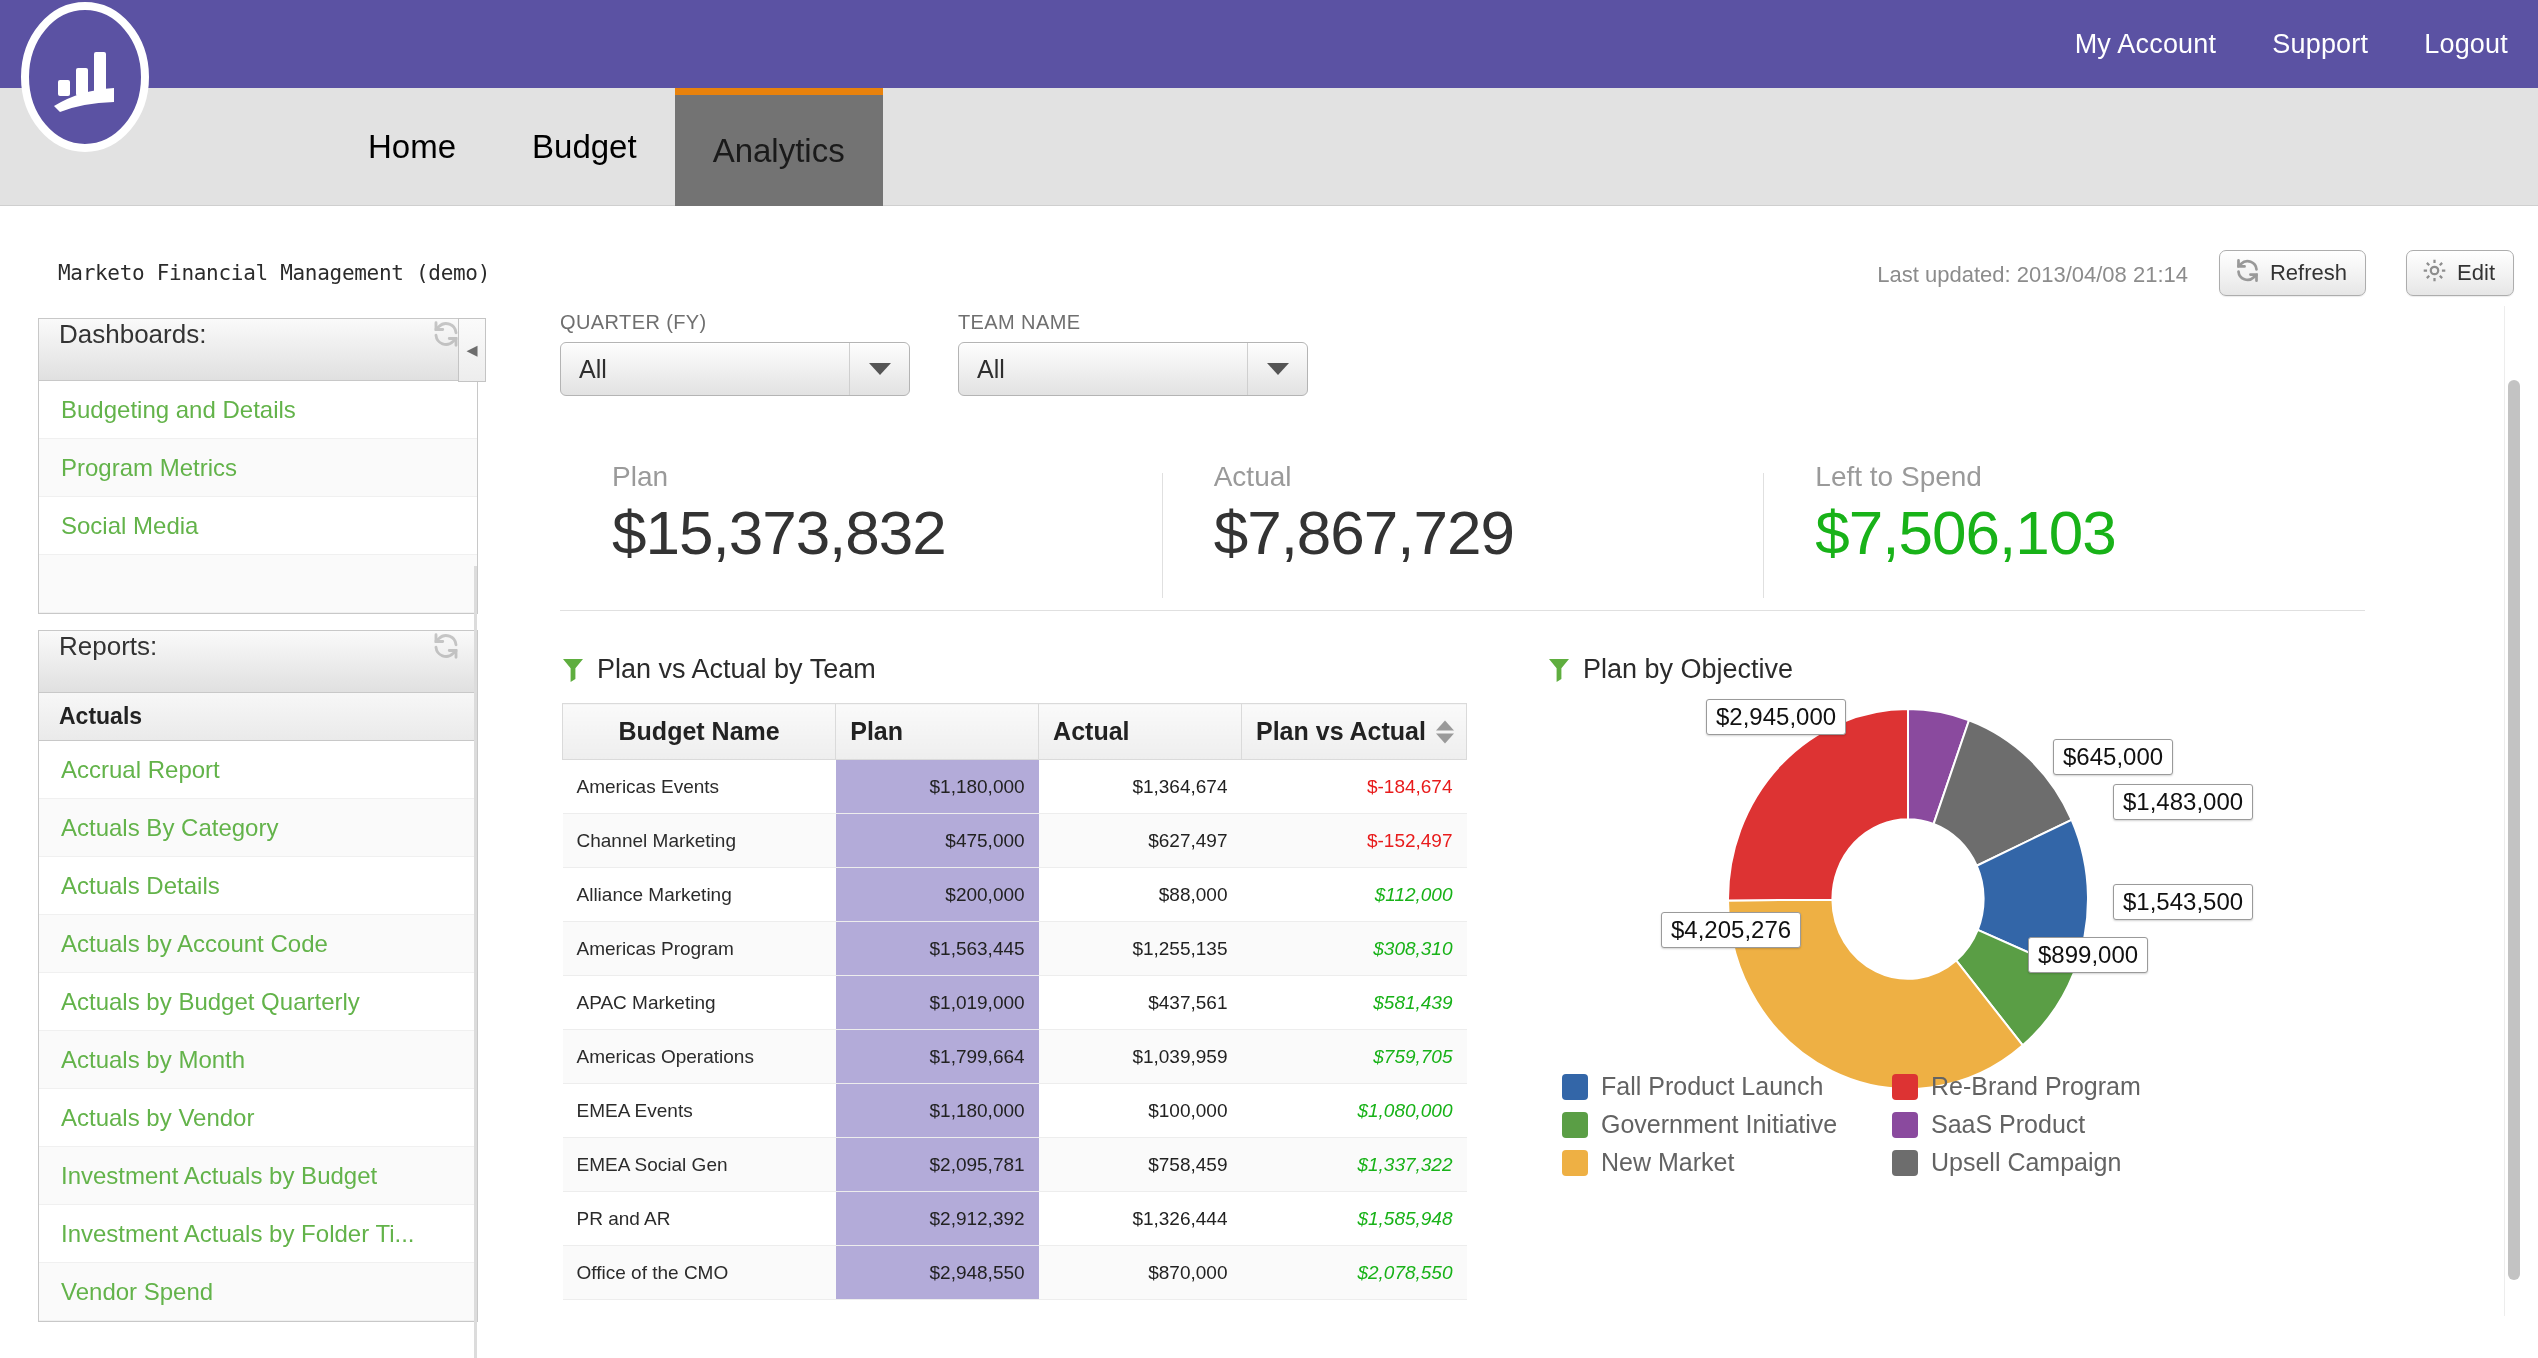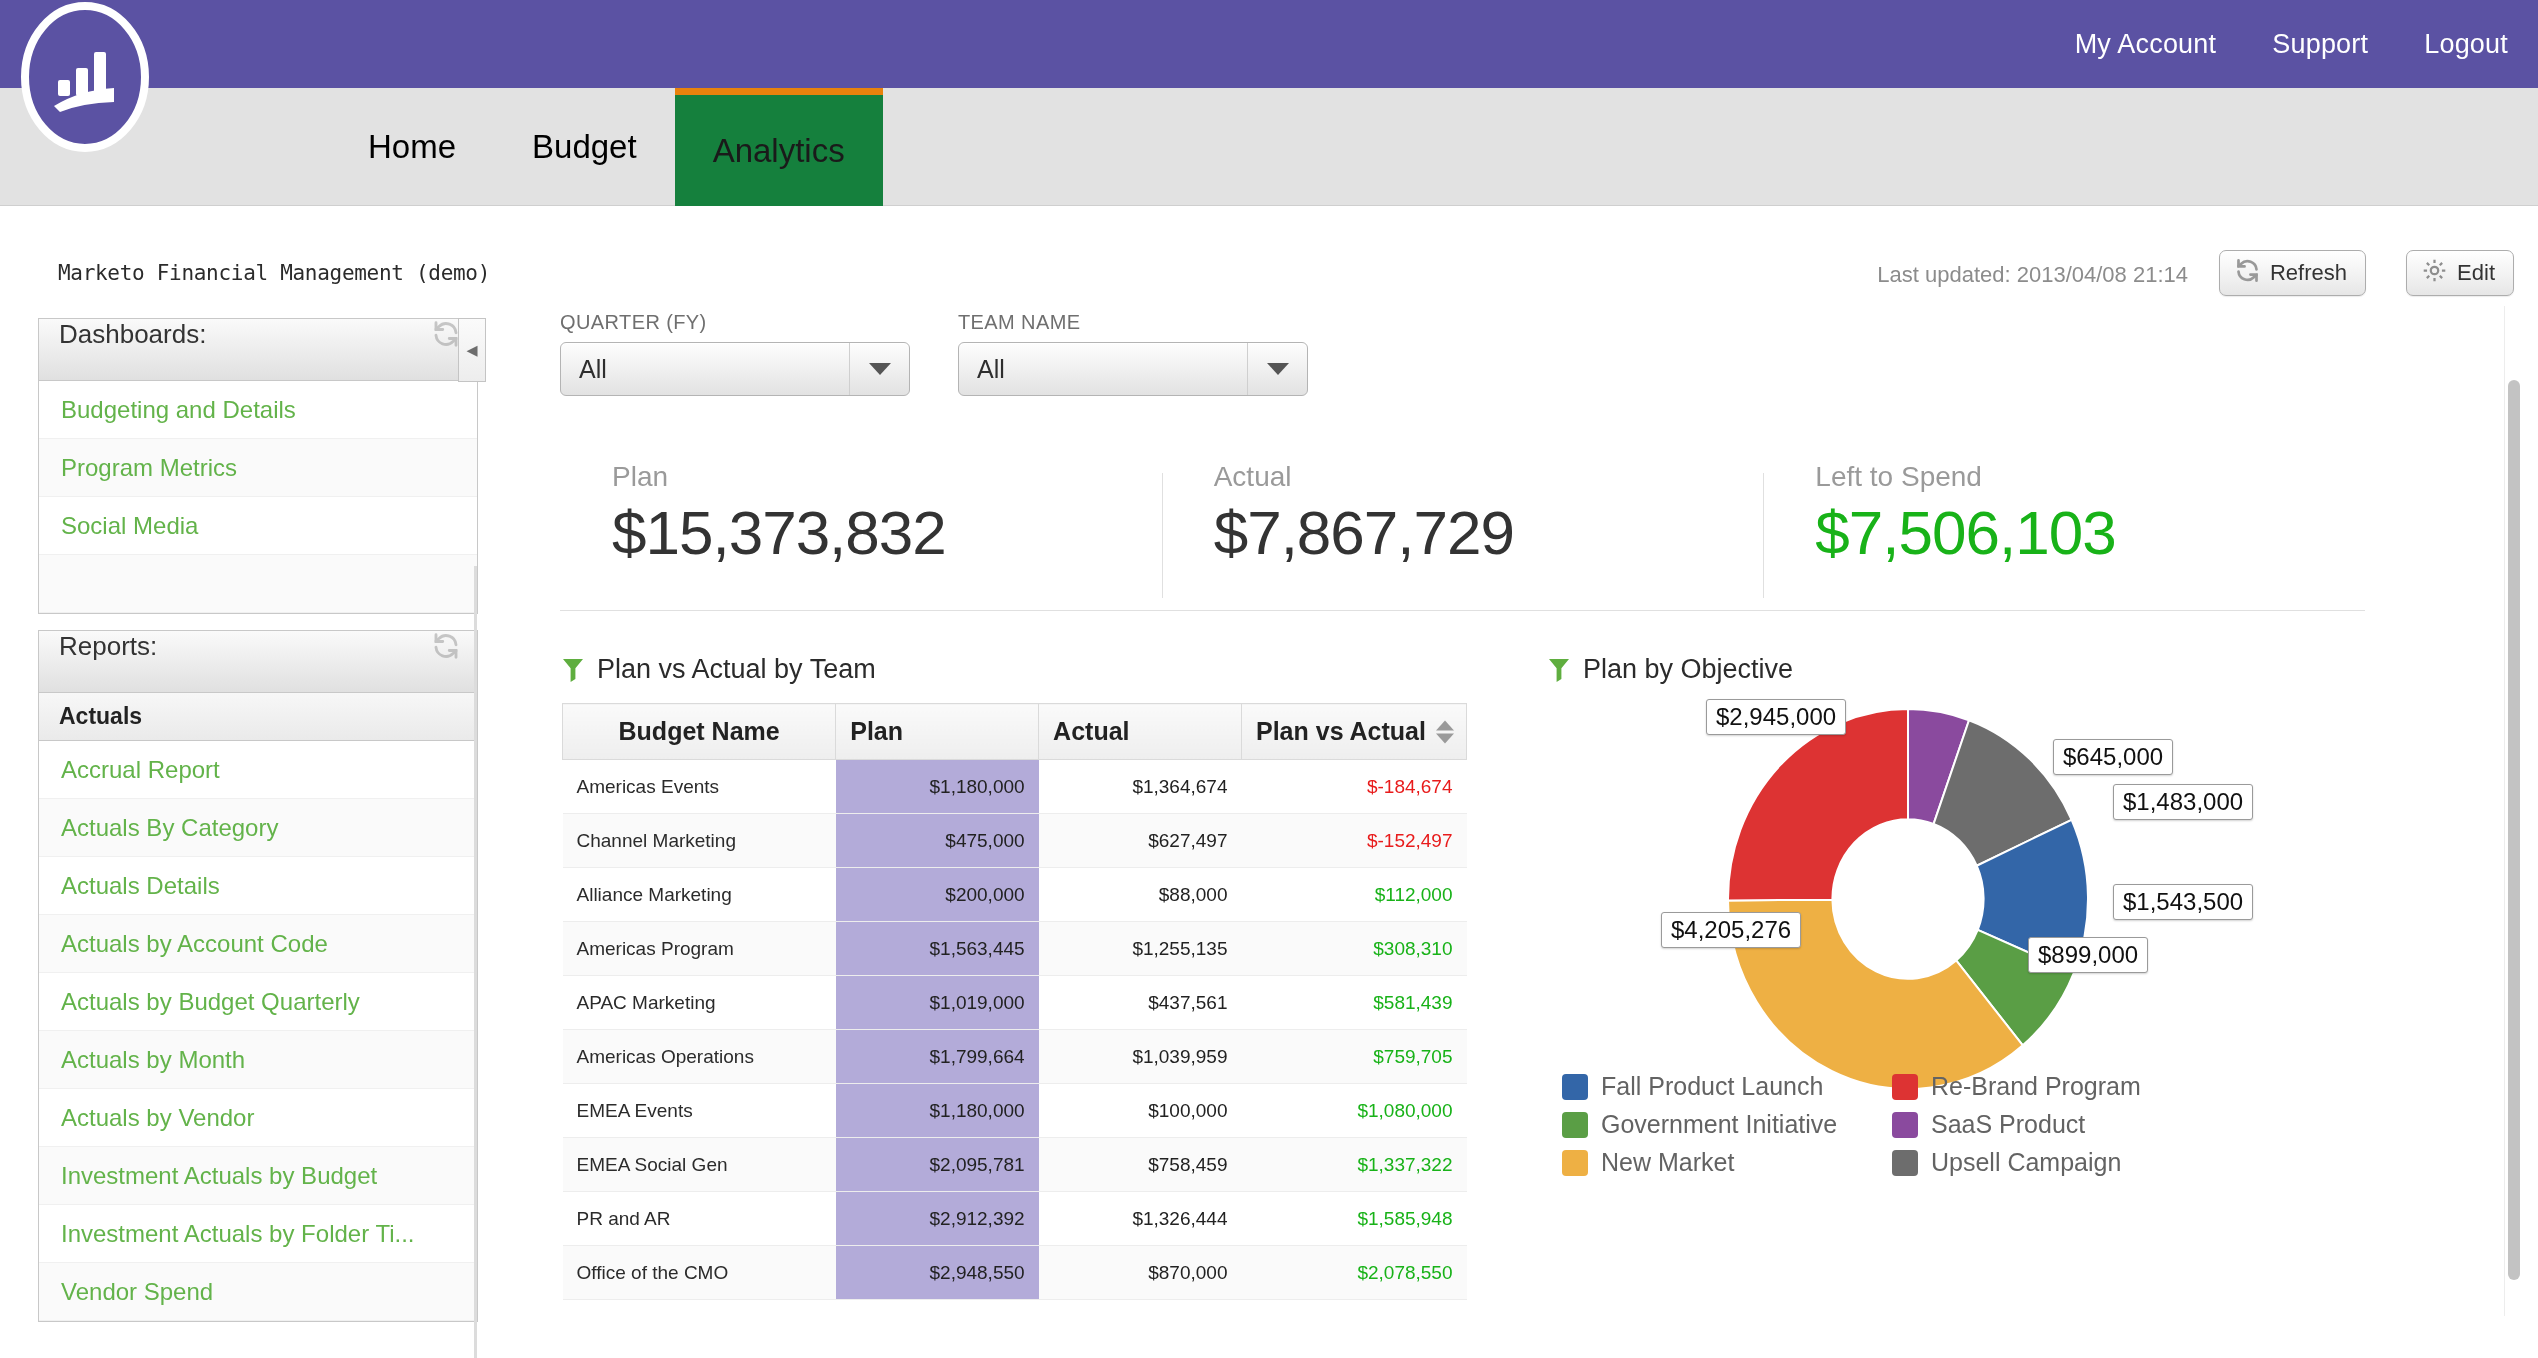--- a/index.html
+++ b/index.html
@@ -40,21 +40,21 @@
     position: absolute; left: 330px; top: 0; height: 118px;
     display: flex; align-items: flex-start;
   }
   .tab {
     height: 118px; padding: 0 38px;
     display: flex; align-items: center; justify-content: center;
     font-size: 33px; color: #000000; cursor: pointer;
     position: relative;
   }
   .tab.active {
-    background: #15803d;
+    background: #737373;
     border-top: 7px solid #e8820c;
     color: #1a1a1a;
   }
 
   
   .main {
     position: absolute; top: 206px; left: 0; width: 2538px; height: 1152px;
     background: #ffffff;
   }
 
@@ -203,21 +203,21 @@
   table.dt td {
     height: 54px; font-size: 19px; padding: 0 14px;
     border-bottom: 1px solid #ededed; white-space: nowrap;
   }
   table.dt tr.r-odd td { background: #ffffff; }
   table.dt tr.r-even td { background: #fafafa; }
   td.name { color: #2b2b2b; }
   td.plan { background: #b3abd9 !important; color: #222; text-align: right; }
   td.actual { text-align: right; color: #222; }
   td.pva { text-align: right; }
-  td.pva.pos { color: #18b218; }
+  td.pva.pos { color: #18b218; font-style: italic; }
   td.pva.neg { color: #e81b1b; }
   tr.sumrow td { font-weight: bold; border-top: 1px solid #d8d8d8; border-bottom: 1px solid #d8d8d8; }
   tr.sumrow td.plan { background: #b3abd9 !important; }
 
   
   .chart-wrap { position: absolute; left: 988px; top: 448px; width: 900px; }
   .donut-area { position: relative; width: 900px; height: 400px; margin-top: 14px; }
   .donut-svg { position: absolute; left: 160px; top: 0; }
   .dlabel {
     position: absolute; background: #fff;

